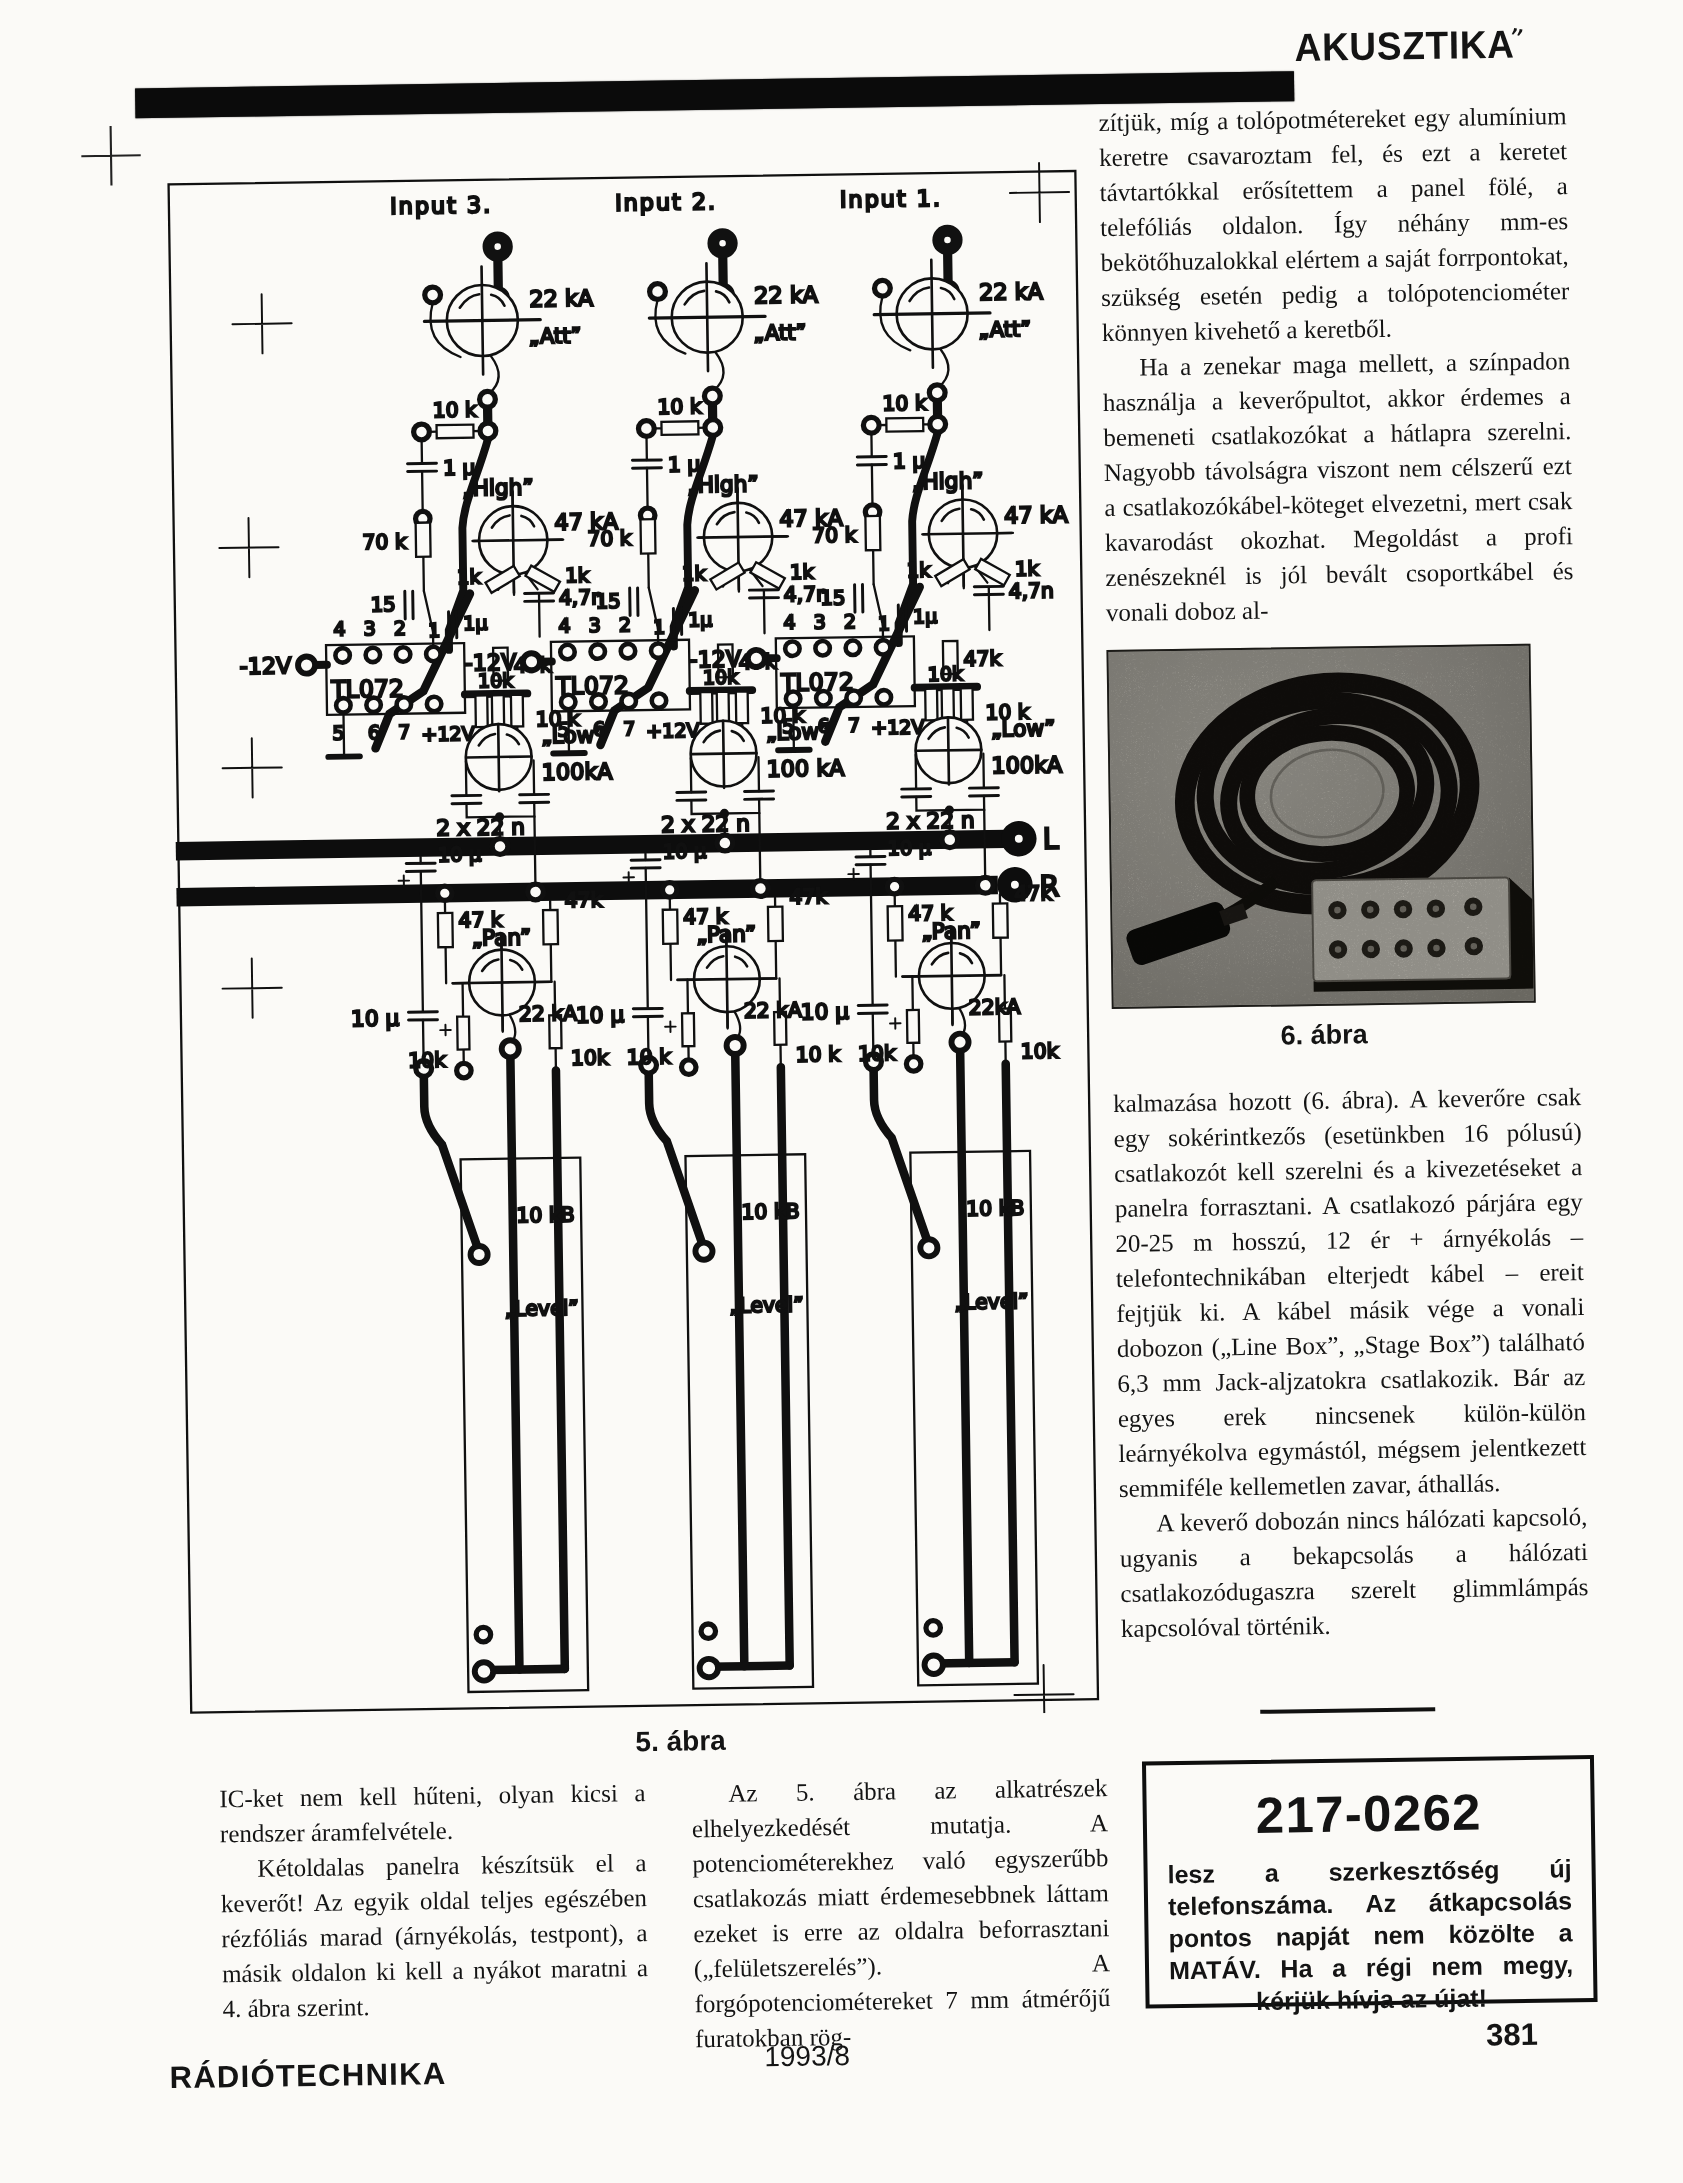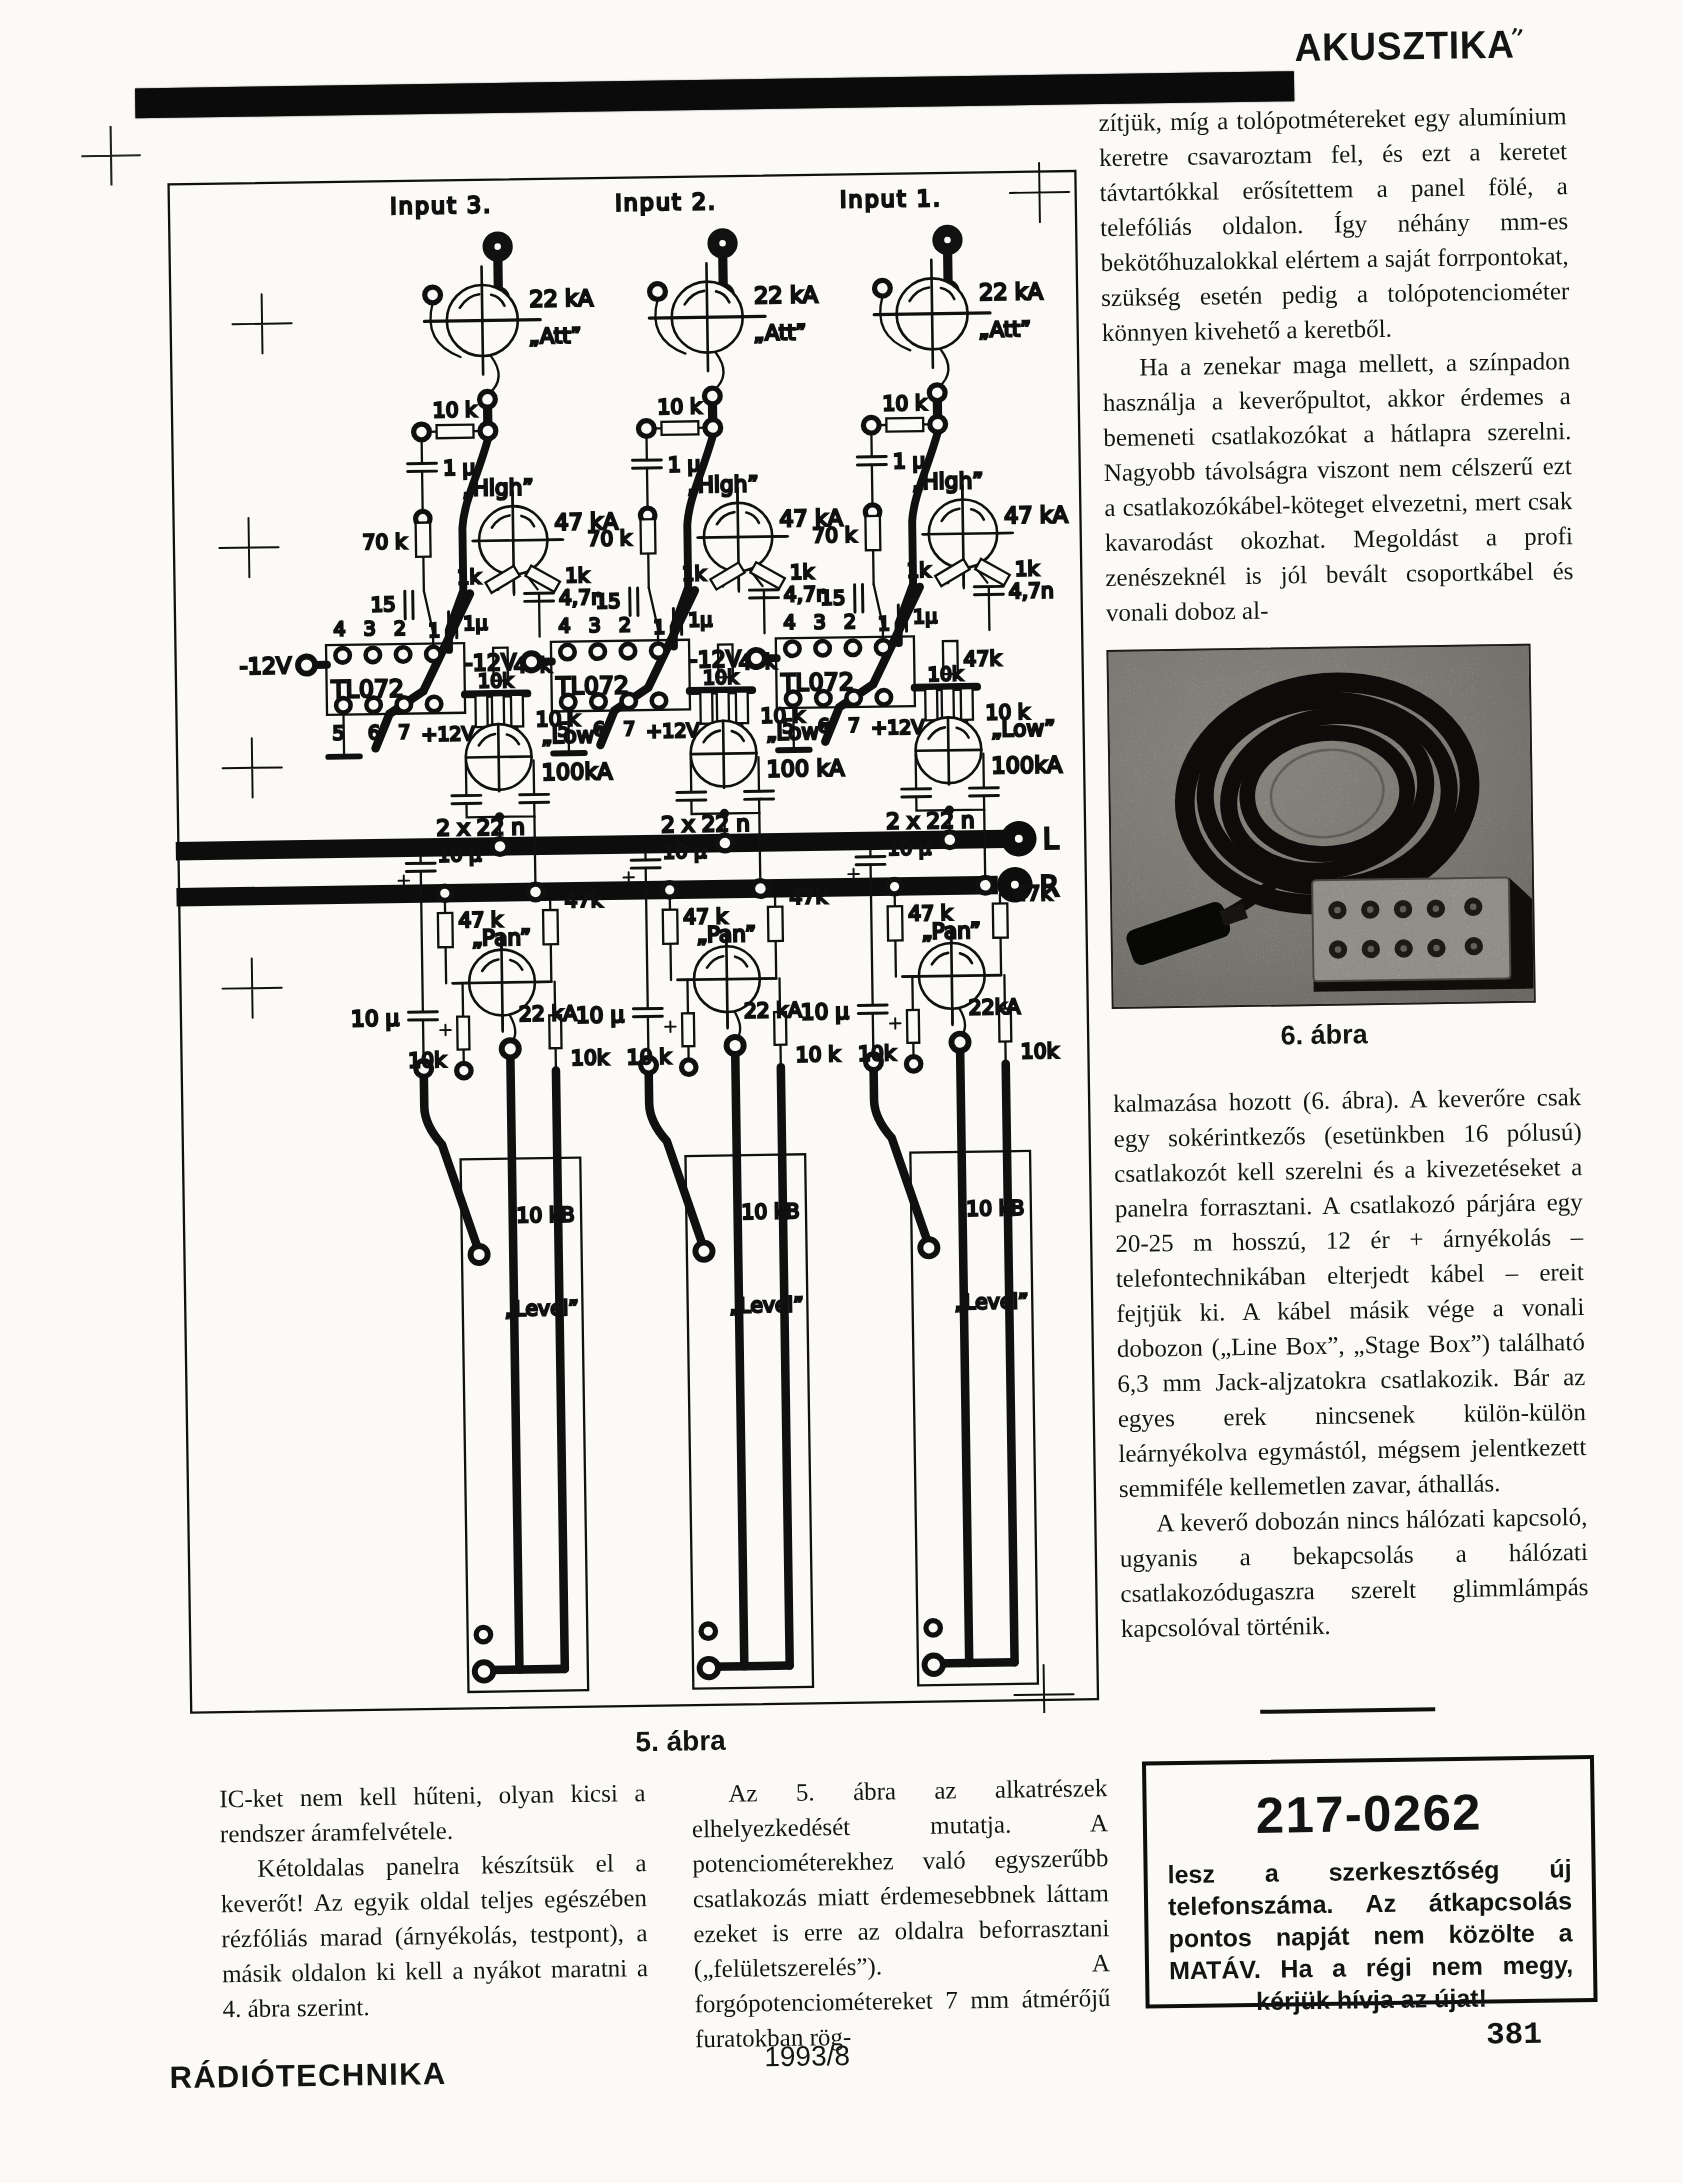--- a/index.html
+++ b/index.html
@@ -28,21 +28,21 @@
   .photo svg{display:block;width:100%;height:100%}
   .divider{left:1251px;top:1716px;width:175px;height:4px;background:#111}
   .notice{left:1132px;top:1766px;width:452px;height:247px;border:4.6px solid #0e0e0e;
           box-sizing:border-box;font-family:"Liberation Sans",sans-serif;text-align:center}
   .notice .phone{margin-top:22.4px;font-weight:bold;font-size:51px;letter-spacing:1.3px}
   .notice .notice-text{margin:12px 20px 0 20px;font-weight:bold;font-size:25px;line-height:32px;
           text-align:justify;text-align-last:center}
   .footer-mag{left:155px;top:2050px;font-family:"Liberation Sans",sans-serif;font-weight:bold;
               font-size:31px;letter-spacing:1.3px}
   .footer-issue{left:750px;top:2040px;font-family:"Liberation Sans",sans-serif;font-size:28px}
-  .footer-page{left:1472px;top:2027px;font-family:Liberation Mono, monospace;font-weight:bold;font-size:31px}
+  .footer-page{left:1472px;top:2027px;font-family:Liberation Sans, sans-serif;font-weight:bold;font-size:31px}
   #pcb{left:178px;top:164px}
   #pcb text{font-family:"DejaVu Sans",sans-serif;fill:#101010}
   #pcb .stroke{stroke:#101010;fill:none;stroke-linecap:round}
   .crossmark{stroke:#222;stroke-width:3.2}
 </style>
 </head>
 <body>
 
 <div class="inner">
 

